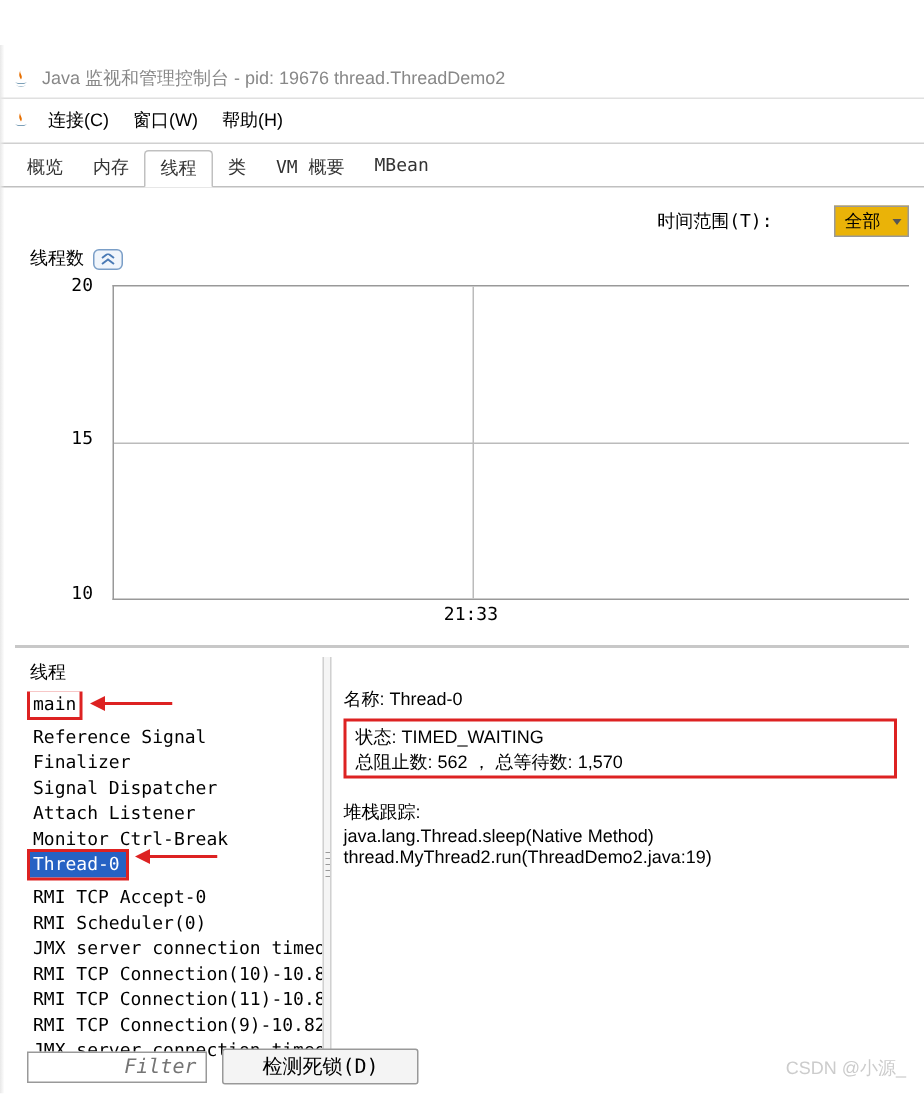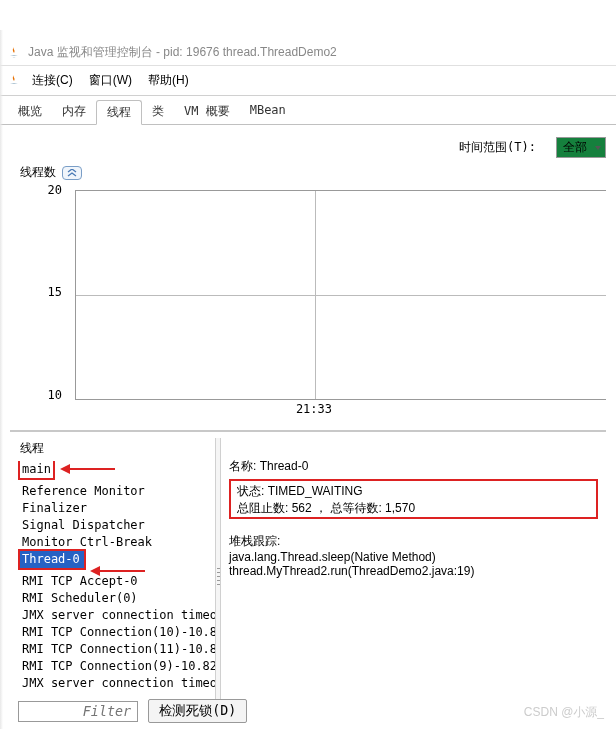--- a/index.html
+++ b/index.html
@@ -61,23 +61,24 @@
       display: flex;
       justify-content: flex-end;
       align-items: center;
       gap: 20px;
       padding: 4px 0;
       font-family: "SimSun", monospace;
     }
     .select-box {
       border: 1px solid #999;
       padding: 1px 16px 1px 6px;
-      background: #15803d;
+      background: #eab308;
       position: relative;
       min-width: 50px;
+      margin-left: 21px;
     }
     .select-box::after {
       content: "";
       position: absolute;
       right: 4px;
       top: 50%;
       transform: translateY(-50%);
       border-left: 3px solid transparent;
       border-right: 3px solid transparent;
       border-top: 4px solid #555;
@@ -248,21 +249,21 @@
       padding: 2px 6px;
       width: 120px;
       color: #aaa;
       font-style: italic;
       font-family: "SimSun", monospace;
       text-align: right;
     }
     .deadlock-btn {
       border: 1px solid #999;
       background: #f4f4f4;
-      padding: 2px 10px;
+      padding: 2px 26px;
       border-radius: 2px;
       font-family: "SimSun", monospace;
       cursor: pointer;
     }
     .watermark {
       position: absolute;
       right: 12px;
       bottom: 8px;
       color: #ccc;
       font-size: 12px;
@@ -347,23 +348,24 @@
 
   <div class="bottom-section">
     <div class="thread-list-col">
       <div class="thread-list-header">线程</div>
       <div class="thread-list">
         <div><span class="thread-item main-highlight">main</span></div>
         <svg class="arrow-annotation" style="left:50px;top:2px" width="55" height="14">
           <line x1="55" y1="6" x2="6" y2="6" stroke="#d22" stroke-width="2"></line>
           <polygon points="0,6 10,1 10,11" fill="#d22"></polygon>
         </svg>
-        <div class="thread-item">Reference Monitor</div>
+        <div class="thread-item">Reference Signal</div>
         <div class="thread-item">Finalizer</div>
         <div class="thread-item">Signal Dispatcher</div>
+        <div class="thread-item">Attach Listener</div>
         <div class="thread-item">Monitor Ctrl-Break</div>
         <div><span class="thread-item selected">Thread-0</span></div>
         <svg class="arrow-annotation" style="left:80px;top:104px" width="55" height="14">
           <line x1="55" y1="6" x2="6" y2="6" stroke="#d22" stroke-width="2"></line>
           <polygon points="0,6 10,1 10,11" fill="#d22"></polygon>
         </svg>
         <div class="thread-item">RMI TCP Accept-0</div>
         <div class="thread-item">RMI Scheduler(0)</div>
         <div class="thread-item">JMX server connection timeout</div>
         <div class="thread-item">RMI TCP Connection(10)-10.82.9</div>

